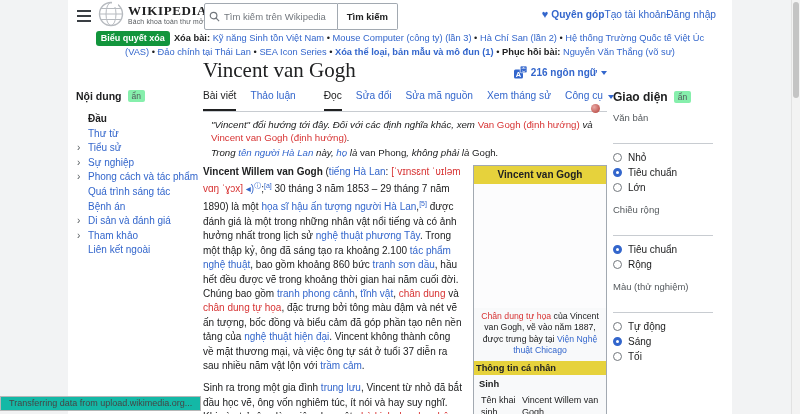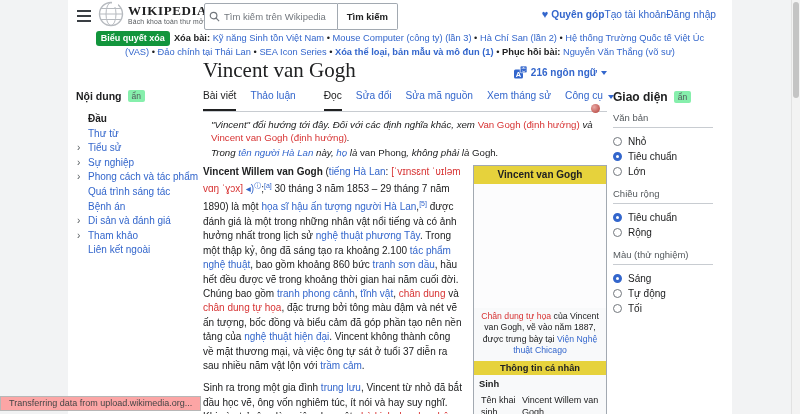--- a/index.html
+++ b/index.html
@@ -49,21 +49,21 @@
   .pill { background:#86efac; color:#54595d; font-size:8.5px; border-radius:2px; padding:1px 4px; cursor:pointer; }
   .toc ul { list-style:none; padding-left:12px; }
   .toc li { position:relative; line-height:14.6px; color:#36c; cursor:pointer; white-space:nowrap; }
   .toc li .arr { position:absolute; left:-11px; top:0; color:#54595d; font-size:10px; }
   .toc li.current { color:#202122; font-weight:bold; }
 
   
   .appearance { position:absolute; left:545px; top:90px; width:100px; font-size:10px; }
   .app-head { display:flex; align-items:center; gap:6px; margin-bottom:8px; }
   .app-title { font-weight:bold; font-size:12px; }
-  .app-sec-label { color:#54595d; font-size:9.5px; padding-bottom:4px; border-bottom:1px solid #c8ccd1; margin-bottom:6px; }
+  .app-sec-label { color:#54595d; font-size:9.5px; padding-bottom:20px; border-bottom:1px solid #c8ccd1; margin-bottom:6px; }
   .app-sec { margin-bottom:9px; }
   .radio-row { display:flex; align-items:center; gap:6px; height:15px; cursor:pointer; }
   .radio { width:9px; height:9px; border-radius:50%; border:1px solid #72777d; background:#fff; flex:0 0 auto; }
   .radio.on { border:3px solid #36c; }
   .radio-label { font-size:10px; }
 
   
   .article { position:absolute; left:135px; top:116px; width:404px; font-size:10px; line-height:14.4px; }
   .hatnote { margin:2px 0 2px 8px; font-size:9.7px; line-height:13px; }
   .article p { margin:6px 0 8px; text-align:left; }
@@ -74,28 +74,28 @@
   .sg-i { font-style:italic; }
   .sg-il { font-style:italic; color:#36c; cursor:pointer; }
   .sg-ir { color:#d73333; cursor:pointer; }
   .sg-sup { vertical-align:super; font-size:7px; color:#36c; cursor:pointer; }
 
   
   .infobox { float:right; width:134px; margin:4px 0 6px 10px; background:#f8f9fa; border:1px solid #a2a9b1; font-size:9px; line-height:1.35; }
   .ib-title { background:#e6d23c; font-weight:bold; text-align:center; font-size:10px; padding:2px 2px; }
   .ib-img { height:124px; background:#fcfcfd; }
   .ib-caption { padding:3px 5px 4px; text-align:center; font-size:8.7px; line-height:11.5px; }
-  .ib-sub { background:#e6d23c; font-weight:bold; text-align:center; font-size:9.3px; padding:1px 2px; }
+  .ib-sub { background:#e6d23c; font-weight:bold; text-align:left; font-size:9.3px; padding:1px 2px; }
   .ib-sec { font-weight:bold; padding:3px 5px 1px; font-size:9.3px; }
   .ib-row { display:flex; padding:1px 0; }
   .ib-label { width:48px; padding:1px 2px 1px 7px; flex:0 0 auto; }
   .ib-val { flex:1; padding:1px 5px 1px 0; }
 
   
-  .status-tip { position:absolute; left:0; top:396px; background:#fca5a5; border:1px solid #b7b7b7; padding:1px 8px 2px; font-size:9px; color:#454545; z-index:50; }
+  .status-tip { position:absolute; left:0; top:396px; background:#14b8a6; border:1px solid #b7b7b7; padding:1px 8px 2px; font-size:9px; color:#454545; z-index:50; }
   .scrollbar { position:absolute; right:0; top:0; width:9px; height:414px; background:#f3f3f3; border-left:1px solid #e2e2e2; }
   .scroll-thumb { position:absolute; right:1px; top:2px; width:6px; height:96px; background:#c4c4c4; border-radius:3px; cursor:pointer; }
 </style>
 </head>
 <body>
 
 <div id="page">
 
   <div class="hamburger">
       <i></i>
@@ -219,26 +219,26 @@
         </div>
       <div class="radio-row">
           <span class="radio"></span>
           <span class="radio-label">Rộng</span>
         </div>
     </div>
 
     <div class="app-sec">
       <div class="app-sec-label">Màu (thử nghiệm)</div>
       <div class="radio-row">
+          <span class="radio"></span>
+          <span class="radio-label">Tự động</span>
+        </div>
+      <div class="radio-row">
           <span class="radio on"></span>
           <span class="radio-label">Sáng</span>
-        </div>
-      <div class="radio-row">
-          <span class="radio"></span>
-          <span class="radio-label">Tự động</span>
         </div>
       <div class="radio-row">
           <span class="radio"></span>
           <span class="radio-label">Tối</span>
         </div>
     </div>
   </aside>
 
   <div class="article">
     <div class="hatnote"><span class="sg-i">"Vincent" đổi hướng tới đây. Đối với các định nghĩa khác, xem </span><span class="sg-ir">Van Gogh (định hướng)</span><span class="sg-i"> và </span><span class="sg-ir">Vincent van Gogh (định hướng)</span><span class="sg-i">.</span></div>

